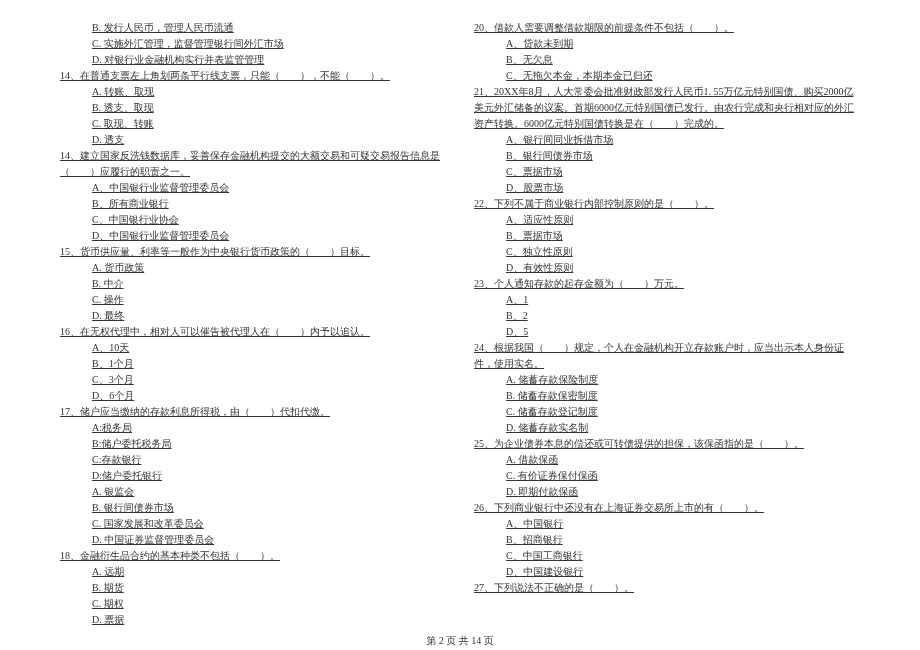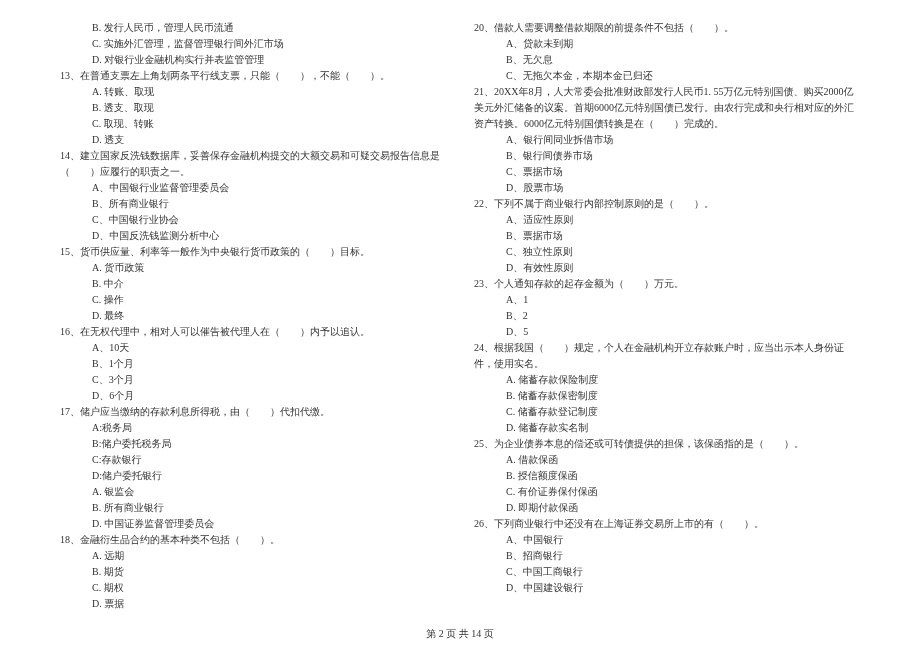--- a/index.html
+++ b/index.html
@@ -11,82 +11,84 @@
       font-size: 10px;
       line-height: 1.6;
       color: #333;
       position: relative;
       padding: 20px 60px 30px 60px;
     }
     .page-wrap {
       display: flex;
       gap: 28px;
       height: 595px;
+      text-decoration: underline;
     }
     .col {
       flex: 1;
       width: 50%;
     }
     .opt {
       padding-left: 32px;
     }
     .qstem {
       padding-left: 0;
     }
     .footer {
       position: absolute;
-      bottom: 8px;
+      bottom: 1px;
       left: 0;
       right: 0;
       text-align: center;
       font-size: 10px;
       color: #333;
     }
   </style>
 </head>
 <body>
 
 <div class="page-wrap">
   <div class="col">
     <div class="opt">B. 发行人民币，管理人民币流通</div>
     <div class="opt">C. 实施外汇管理，监督管理银行间外汇市场</div>
     <div class="opt">D. 对银行业金融机构实行并表监管管理</div>
 
-    <div class="qstem">13、在普通支票左上角划两条平行线支票，只能（　　），不能（　　）。</div>
+    <div class="qstem">14、在普通支票左上角划两条平行线支票，只能（　　），不能（　　）。</div>
     <div class="opt">A. 转账、取现</div>
     <div class="opt">B. 透支、取现</div>
     <div class="opt">C. 取现、转账</div>
     <div class="opt">D. 透支</div>
 
     <div class="qstem">14、建立国家反洗钱数据库，妥善保存金融机构提交的大额交易和可疑交易报告信息是（　　）应履行的职责之一。</div>
     <div class="opt">A、中国银行业监督管理委员会</div>
     <div class="opt">B、所有商业银行</div>
     <div class="opt">C、中国银行业协会</div>
-    <div class="opt">D、中国反洗钱监测分析中心</div>
+    <div class="opt">D、中国银行业监督管理委员会</div>
 
     <div class="qstem">15、货币供应量、利率等一般作为中央银行货币政策的（　　）目标。</div>
     <div class="opt">A. 货币政策</div>
     <div class="opt">B. 中介</div>
     <div class="opt">C. 操作</div>
     <div class="opt">D. 最终</div>
 
     <div class="qstem">16、在无权代理中，相对人可以催告被代理人在（　　）内予以追认。</div>
     <div class="opt">A、10天</div>
     <div class="opt">B、1个月</div>
     <div class="opt">C、3个月</div>
     <div class="opt">D、6个月</div>
 
     <div class="qstem">17、储户应当缴纳的存款利息所得税，由（　　）代扣代缴。</div>
     <div class="opt">A:税务局</div>
     <div class="opt">B:储户委托税务局</div>
     <div class="opt">C:存款银行</div>
     <div class="opt">D:储户委托银行</div>
 
     <div class="opt">A. 银监会</div>
-    <div class="opt">B. 所有商业银行</div>
+    <div class="opt">B. 银行间债券市场</div>
+    <div class="opt">C. 国家发展和改革委员会</div>
     <div class="opt">D. 中国证券监督管理委员会</div>
 
     <div class="qstem">18、金融衍生品合约的基本种类不包括（　　）。</div>
     <div class="opt">A. 远期</div>
     <div class="opt">B. 期货</div>
     <div class="opt">C. 期权</div>
     <div class="opt">D. 票据</div>
   </div>
 
   <div class="col">
@@ -113,26 +115,26 @@
     <div class="opt">D、5</div>
 
     <div class="qstem">24、根据我国（　　）规定，个人在金融机构开立存款账户时，应当出示本人身份证件，使用实名。</div>
     <div class="opt">A. 储蓄存款保险制度</div>
     <div class="opt">B. 储蓄存款保密制度</div>
     <div class="opt">C. 储蓄存款登记制度</div>
     <div class="opt">D. 储蓄存款实名制</div>
 
     <div class="qstem">25、为企业债券本息的偿还或可转债提供的担保，该保函指的是（　　）。</div>
     <div class="opt">A. 借款保函</div>
-    <div class="opt">B. 授信额度保函</div>
     <div class="opt">C. 有价证券保付保函</div>
     <div class="opt">D. 即期付款保函</div>
 
     <div class="qstem">26、下列商业银行中还没有在上海证券交易所上市的有（　　）。</div>
     <div class="opt">A、中国银行</div>
     <div class="opt">B、招商银行</div>
     <div class="opt">C、中国工商银行</div>
     <div class="opt">D、中国建设银行</div>
 
+    <div class="qstem">27、下列说法不正确的是（　　）。</div>
   </div>
 </div>
 
 <div class="footer">第 2 页 共 14 页</div>
 
 </body></html>

